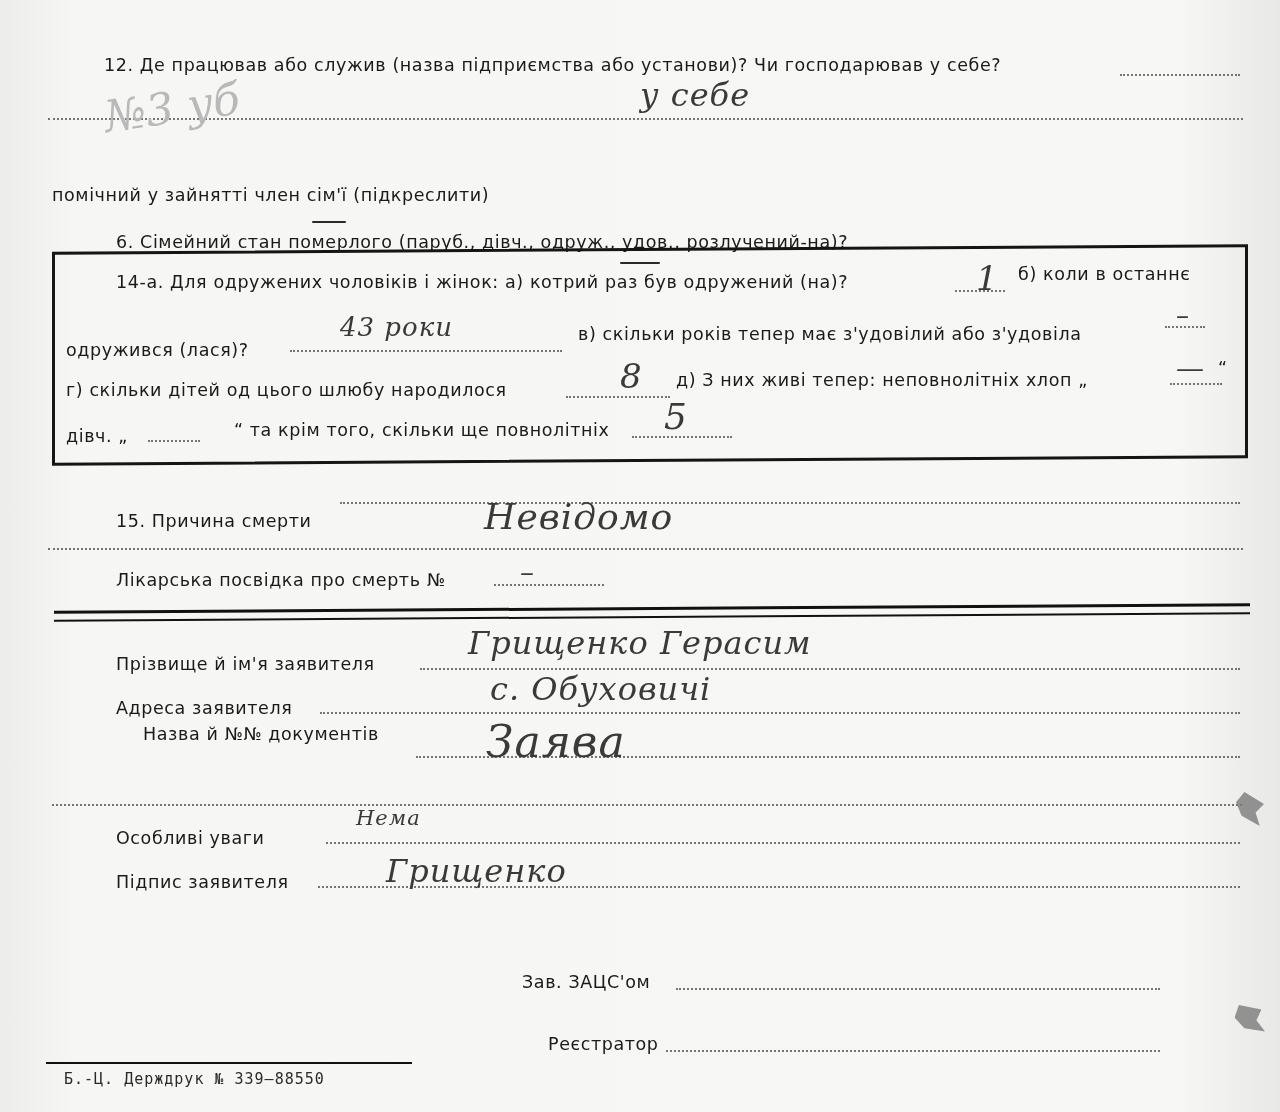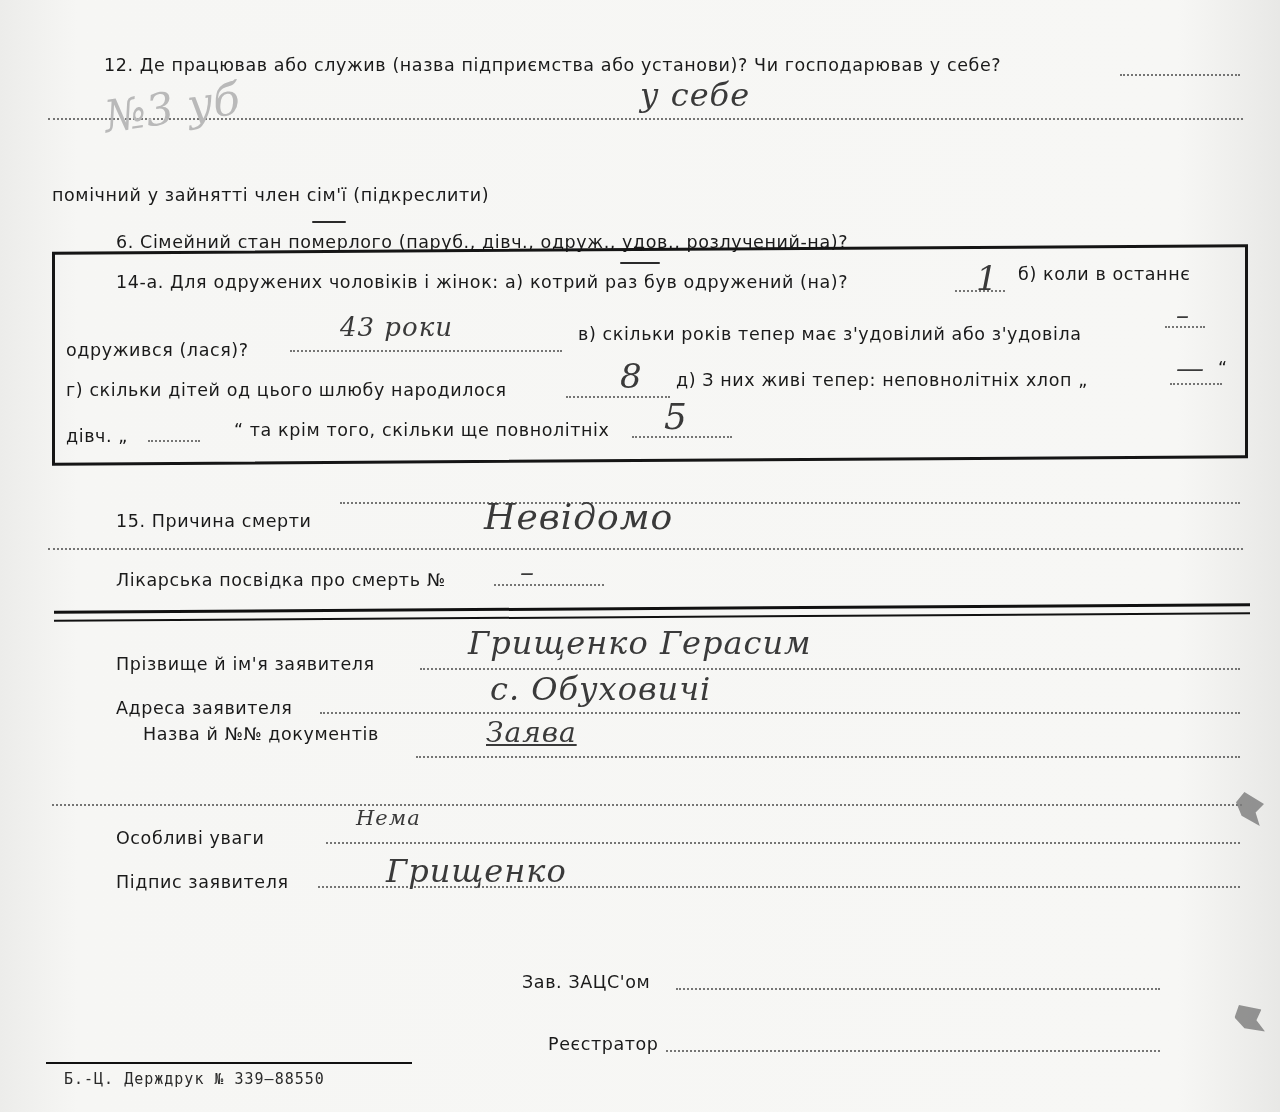--- a/index.html
+++ b/index.html
@@ -82,21 +82,21 @@
   <div class="abs print" style="left:116px; top:654px;">Прізвище й ім'я заявителя</div>
   <div class="dots" style="left:420px; top:668px; width:820px;"></div>
   <div class="abs hand" style="left:468px; top:624px; font-size:32px;">Грищенко Герасим</div>
 
   <div class="abs print" style="left:116px; top:698px;">Адреса заявителя</div>
   <div class="dots" style="left:320px; top:712px; width:920px;"></div>
   <div class="abs hand" style="left:490px; top:670px; font-size:32px;">с. Обуховичі</div>
 
   <div class="abs print" style="left:116px; top:724px;margin-left:27px;">Назва й №№ документів</div>
   <div class="dots" style="left:416px; top:756px; width:824px;"></div>
-  <div class="abs hand" style="left:486px; top:716px; font-size:28px;text-decoration:underline;">Заява</div>
+  <div class="abs hand" style="left:486px; top:716px; font-size:44px;">Заява</div>
 
   <div class="dots" style="left:52px; top:804px; width:1190px;"></div>
 
   <div class="abs print" style="left:116px; top:828px;">Особливі уваги</div>
   <div class="dots" style="left:326px; top:842px; width:914px;"></div>
   <div class="abs hand" style="left:356px; top:806px; font-size:21px;">Нема</div>
 
   <div class="abs print" style="left:116px; top:872px;">Підпис заявителя</div>
   <div class="dots" style="left:318px; top:886px; width:922px;"></div>
   <div class="abs hand" style="left:386px; top:852px; font-size:32px;">Грищенко</div>

